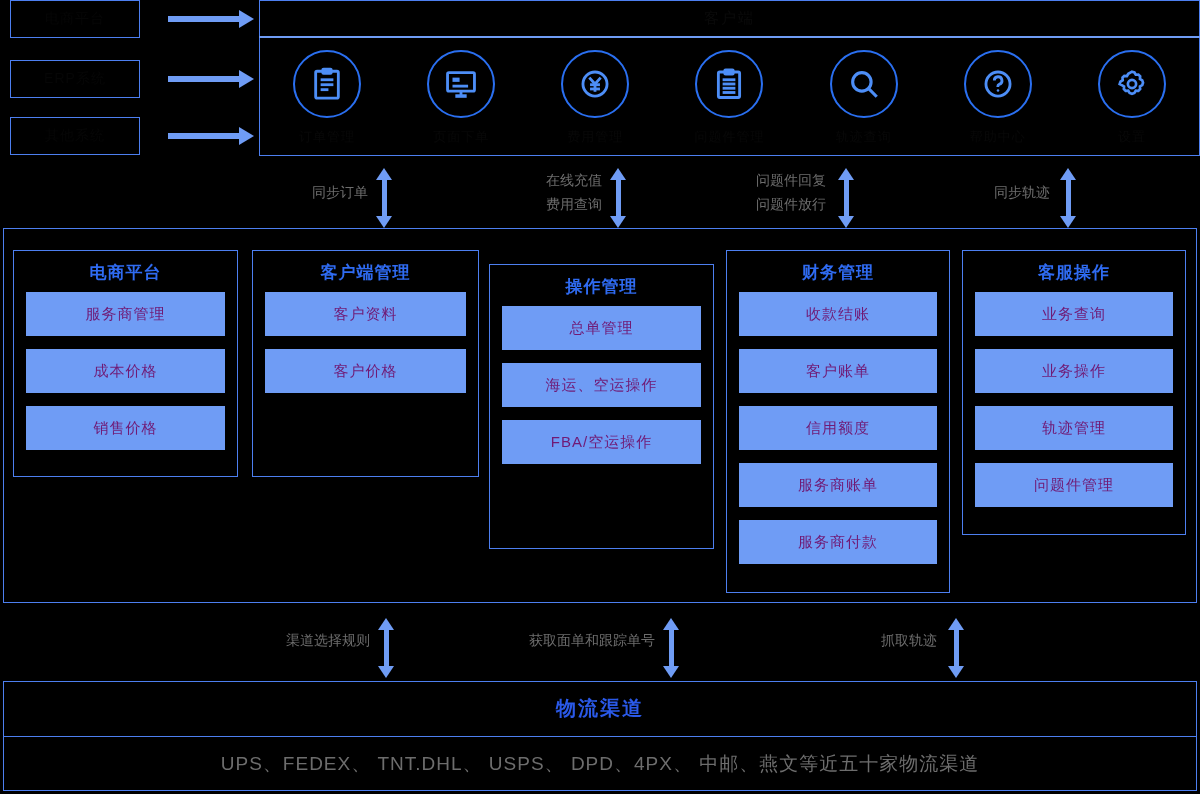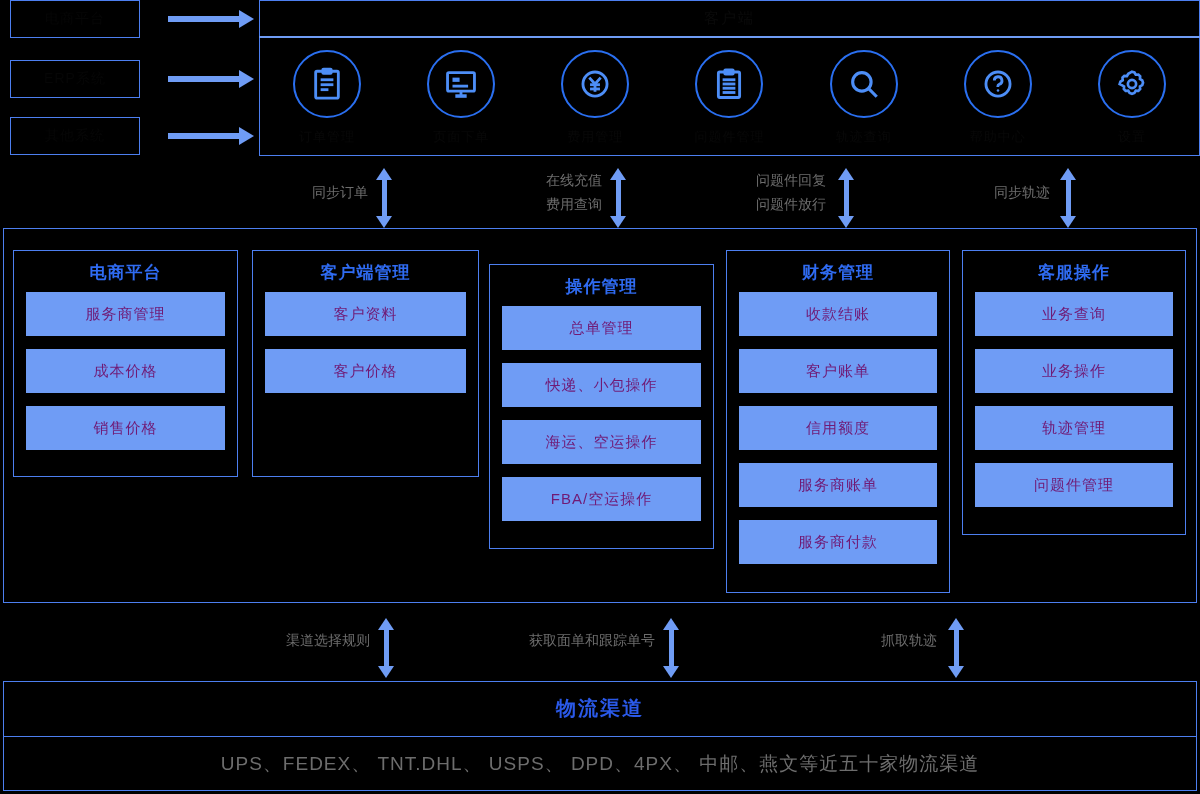--- a/index.html
+++ b/index.html
@@ -241,21 +241,20 @@
 
 <div class="abs col" style="left:252px;top:250px;width:227px;height:227px;">
   <div class="col-title">客户端管理</div>
   <div class="chip">客户资料</div>
   <div class="chip">客户价格</div>
 </div>
 
 <div class="abs col" style="left:489px;top:264px;width:225px;height:285px;">
   <div class="col-title">操作管理</div>
   <div class="chip">总单管理</div>
-  <div class="chip">快递、小包操作</div>
   <div class="chip">海运、空运操作</div>
   <div class="chip">FBA/空运操作</div>
 </div>
 
 <div class="abs col" style="left:726px;top:250px;width:224px;height:343px;">
   <div class="col-title">财务管理</div>
   <div class="chip">收款结账</div>
   <div class="chip">客户账单</div>
   <div class="chip">信用额度</div>
   <div class="chip">服务商账单</div>

